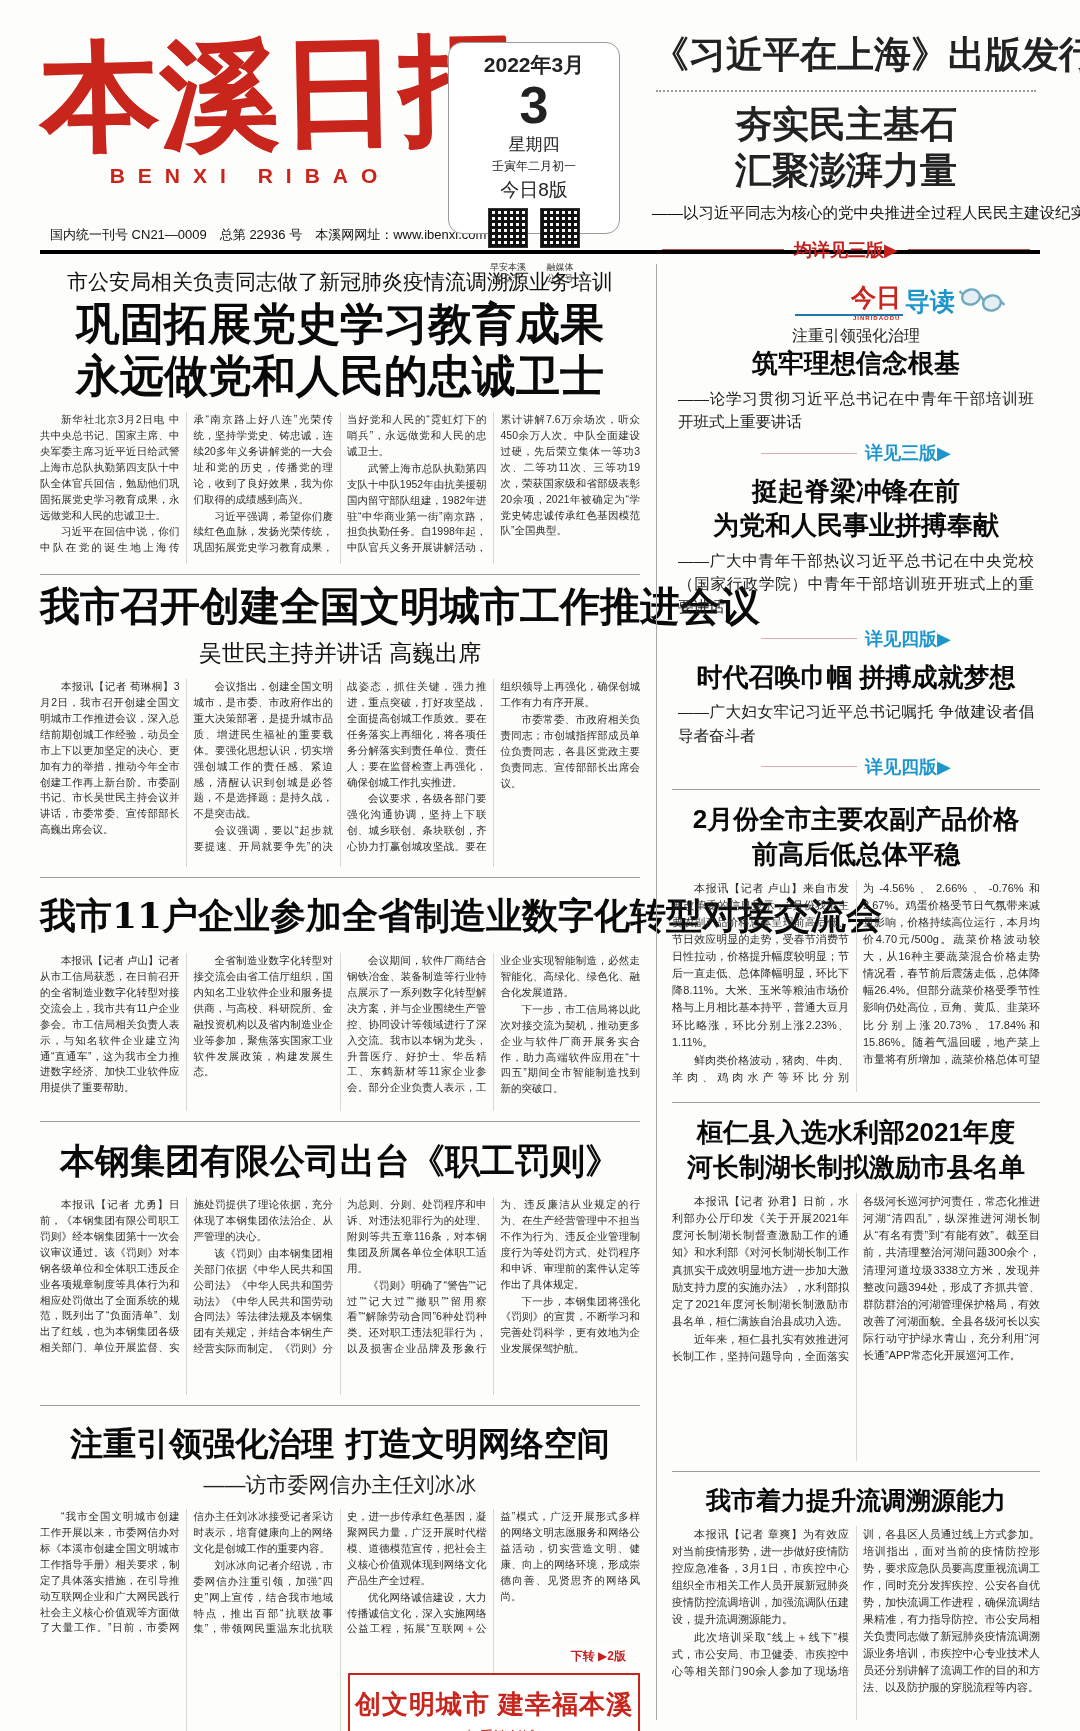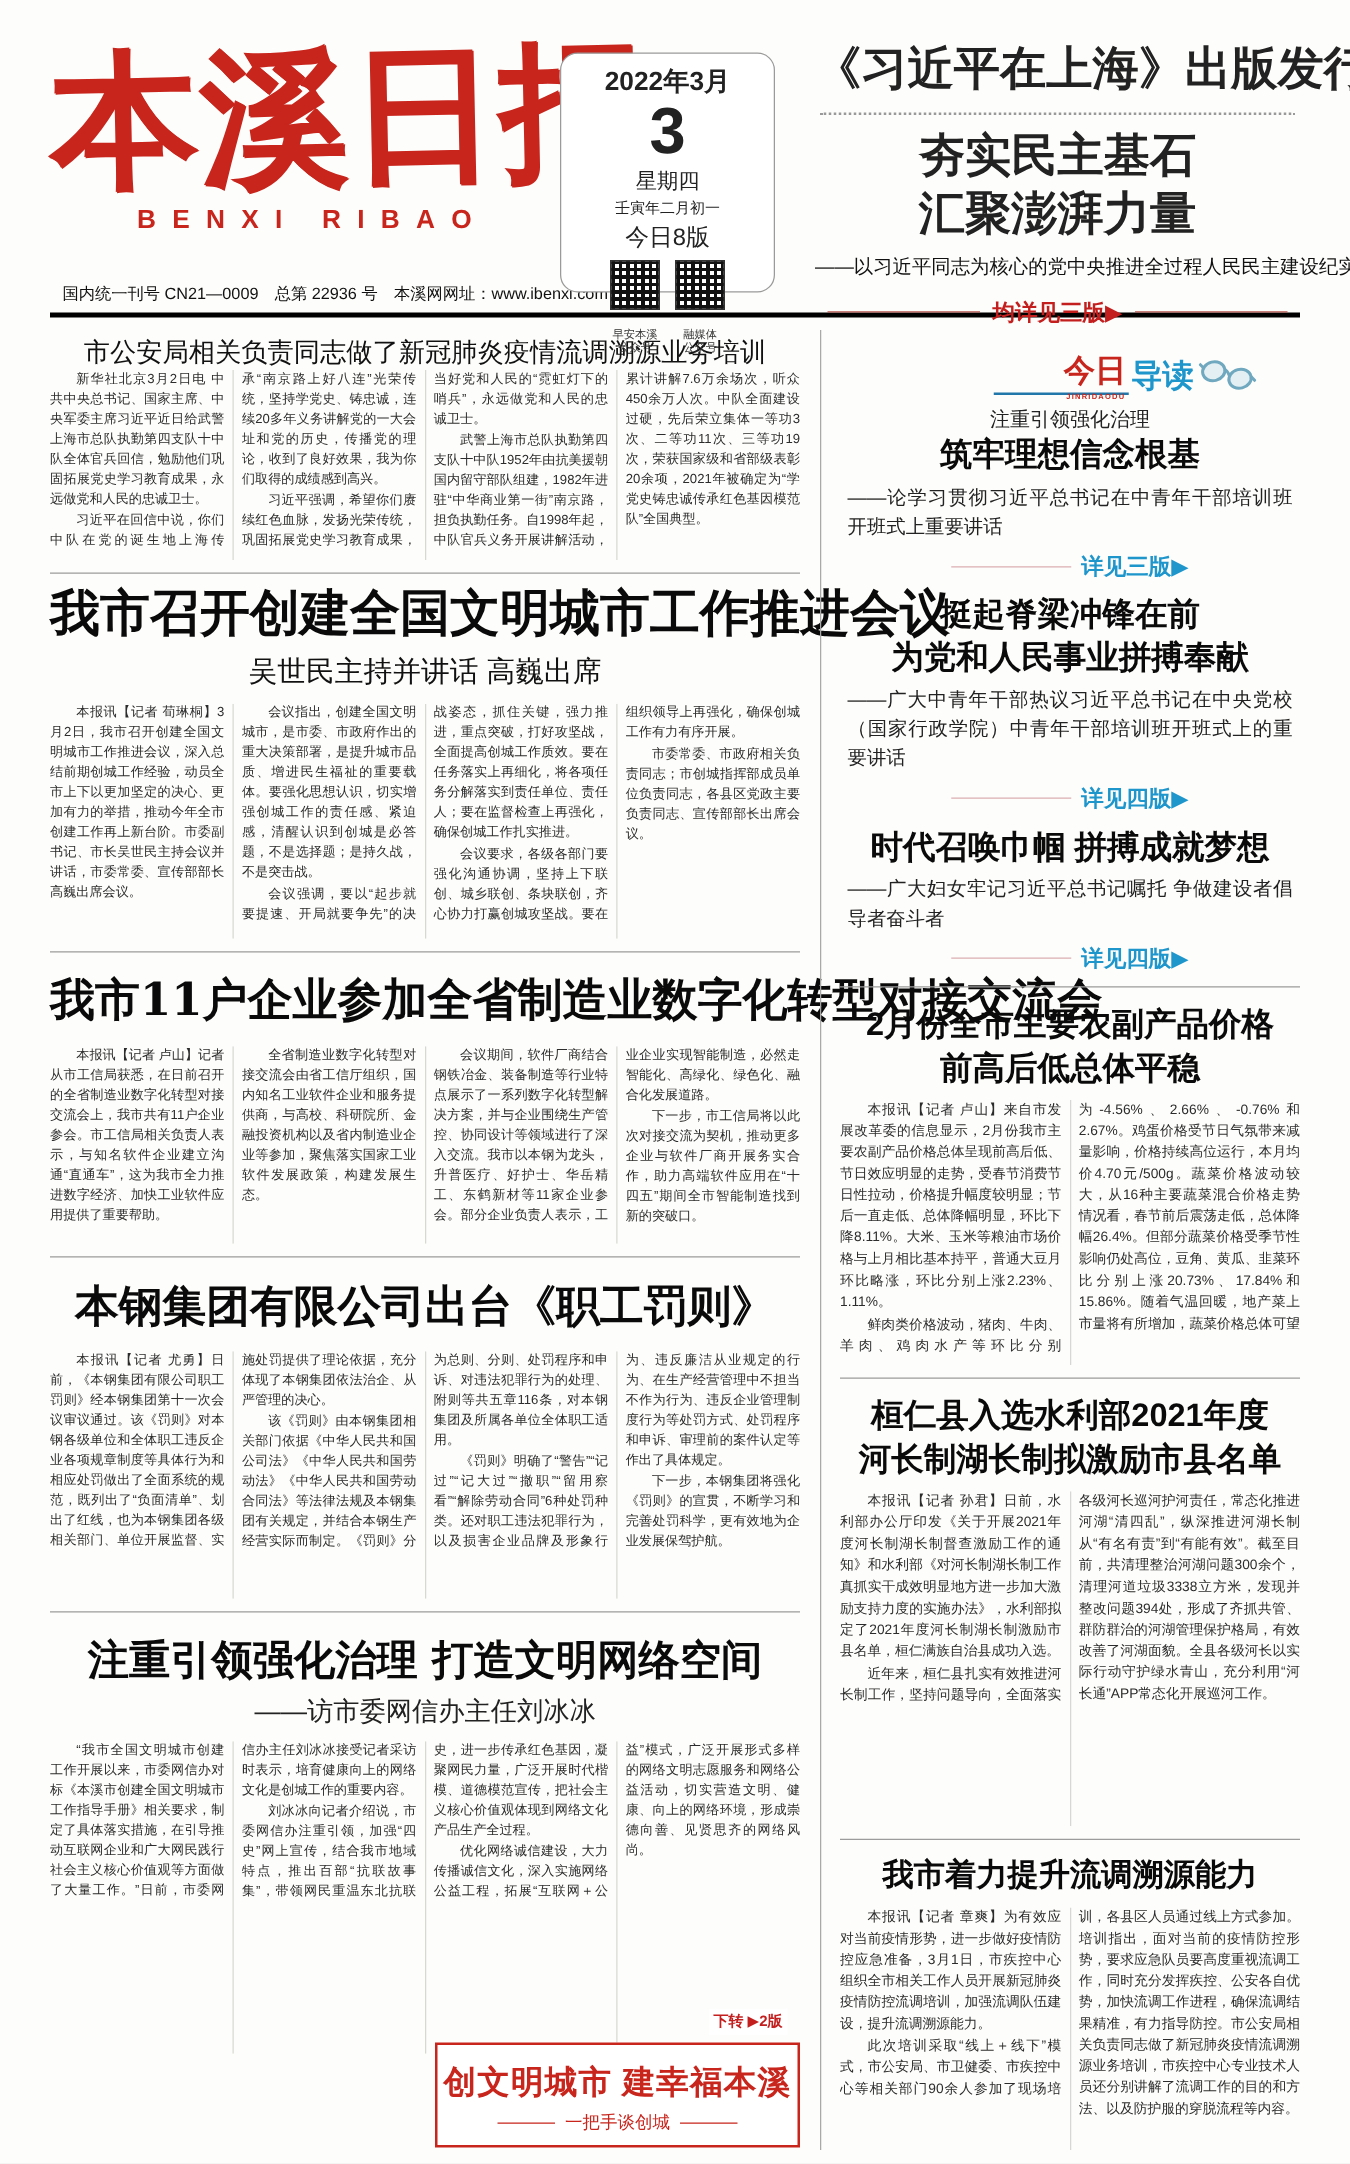--- a/index.html
+++ b/index.html
@@ -159,20 +159,24 @@
   </header>
 
   <div class="thick-rule"></div>
 
   <main class="content">
 
     <section class="left-col">
 
       <article class="art-a">
         <div class="kicker">市公安局相关负责同志做了新冠肺炎疫情流调溯源业务培训</div>
+        <h1 class="headline-sans">
+          <div>巩固拓展党史学习教育成果</div>
+          <div>永远做党和人民的忠诚卫士</div>
+        </h1>
         <div class="body-cols">
           <p>新华社北京3月2日电 中共中央总书记、国家主席、中央军委主席习近平近日给武警上海市总队执勤第四支队十中队全体官兵回信，勉励他们巩固拓展党史学习教育成果，永远做党和人民的忠诚卫士。</p>
           <p>习近平在回信中说，你们中队在党的诞生地上海传承“南京路上好八连”光荣传统，坚持学党史、铸忠诚，连续20多年义务讲解党的一大会址和党的历史，传播党的理论，收到了良好效果，我为你们取得的成绩感到高兴。</p>
           <p>习近平强调，希望你们赓续红色血脉，发扬光荣传统，巩固拓展党史学习教育成果，当好党和人民的“霓虹灯下的哨兵”，永远做党和人民的忠诚卫士。</p>
           <p>武警上海市总队执勤第四支队十中队1952年由抗美援朝国内留守部队组建，1982年进驻“中华商业第一街”南京路，担负执勤任务。自1998年起，中队官兵义务开展讲解活动，累计讲解7.6万余场次，听众450余万人次。中队全面建设过硬，先后荣立集体一等功3次、二等功11次、三等功19次，荣获国家级和省部级表彰20余项，2021年被确定为“学党史铸忠诚传承红色基因模范队”全国典型。</p>
 
         </div>
       </article>
 
       <div class="h-divider"></div>

